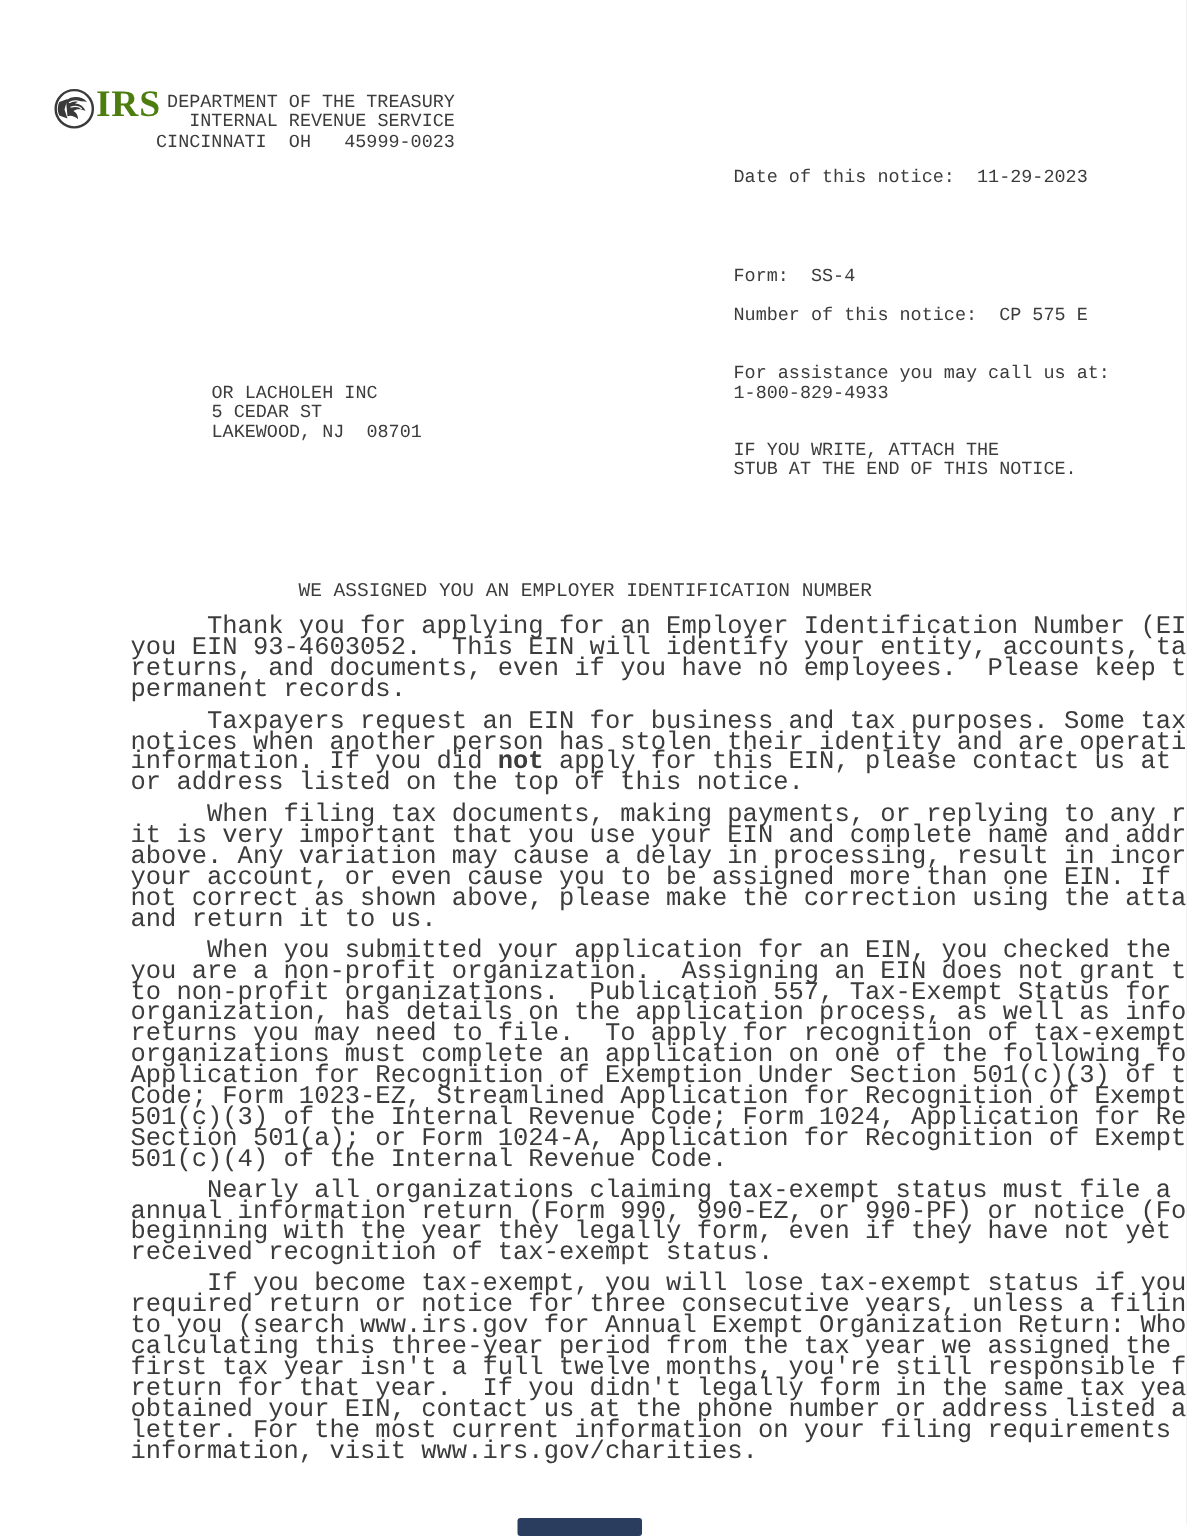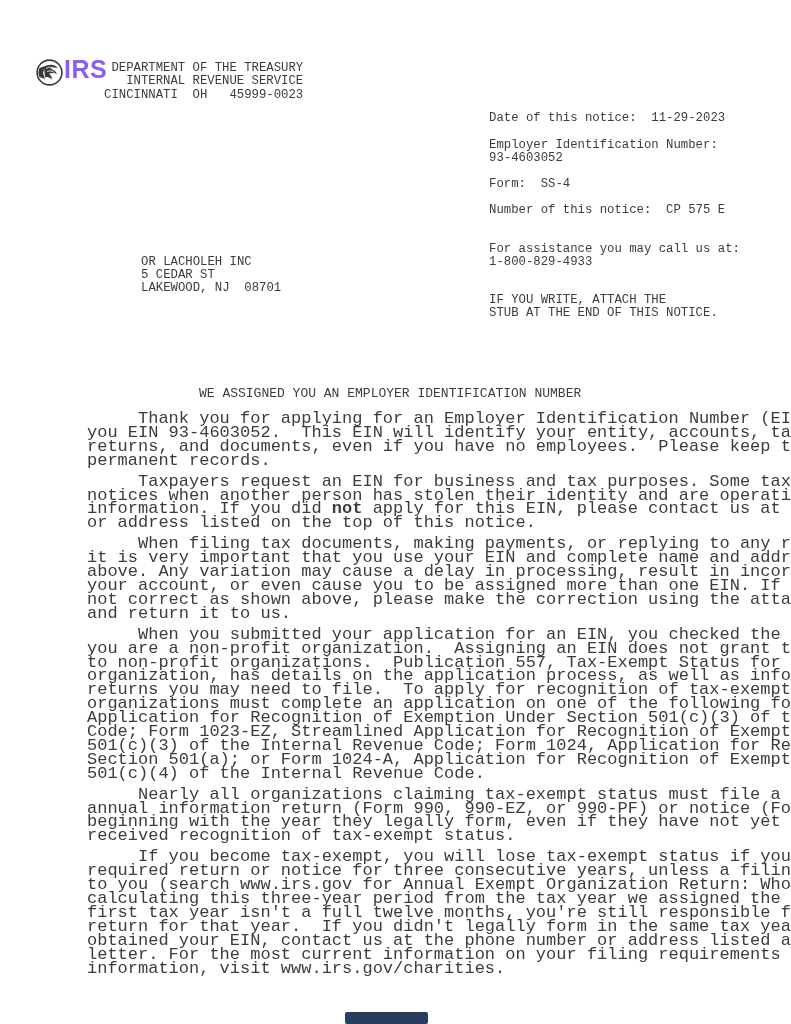--- a/index.html
+++ b/index.html
@@ -12,23 +12,23 @@
     font-family:"Liberation Mono","DejaVu Sans Mono",monospace;
     color:#3c3c3c;
   }
   .pre { white-space:pre; }
   .mono { font-size:12.3px; line-height:13.9px; }
 
   
   .logo-row { position:absolute; left:36px; top:57px; display:flex; align-items:flex-start; }
   .eagle { width:27px; height:27px; margin-top:2px; }
   .irs-wordmark {
-    font-family:Liberation Sans, sans-serif;
+    font-family:Liberation Serif, serif;
     font-size:25px; line-height:25px; font-weight:600;
-    color:#8b5cf6; letter-spacing:0.5px; margin-left:1px;
+    color:#4d7c0f; letter-spacing:0.5px; margin-left:1px;
   }
   .agency { position:absolute; left:104px; top:62px; line-height:13.4px;text-align:right; }
 
   
   .info-block { position:absolute; left:489px; line-height:13.2px; }
   .b-date   { top:112px; }
   .b-ein    { top:139px; }
   .b-form   { top:178px; }
   .b-number { top:204px; }
   .b-assist { top:243px; }
@@ -63,24 +63,20 @@
       <path d="M10 9.5 C 13 7.5, 17 8, 19 10" stroke="#ffffff" stroke-width="0.8" fill="none"></path>
       <path d="M11 12.5 C 14 11.5, 17 12, 18.5 13.5" stroke="#ffffff" stroke-width="0.8" fill="none"></path>
     </svg>
     <span class="irs-wordmark">IRS</span>
   </div>
   <div class="agency mono pre">DEPARTMENT OF THE TREASURY
 INTERNAL REVENUE SERVICE
 CINCINNATI  OH   45999-0023</div>
 
   <div class="info-block b-date mono pre">Date of this notice:  11-29-2023</div>
-  <div class="info-block b-ein mono">
-    <div class="pre">Employer Identification Number:</div>
-    <div class="pre">93-4603052</div>
-  </div>
   <div class="info-block b-form mono pre">Form:  SS-4</div>
   <div class="info-block b-number mono pre">Number of this notice:  CP 575 E</div>
   <div class="info-block b-assist mono">
     <div class="pre">For assistance you may call us at:</div>
     <div class="pre">1-800-829-4933</div>
   </div>
   <div class="info-block b-write mono pre">IF YOU WRITE, ATTACH THE
 STUB AT THE END OF THIS NOTICE.</div>
 
   <div class="recipient mono pre">OR LACHOLEH INC

